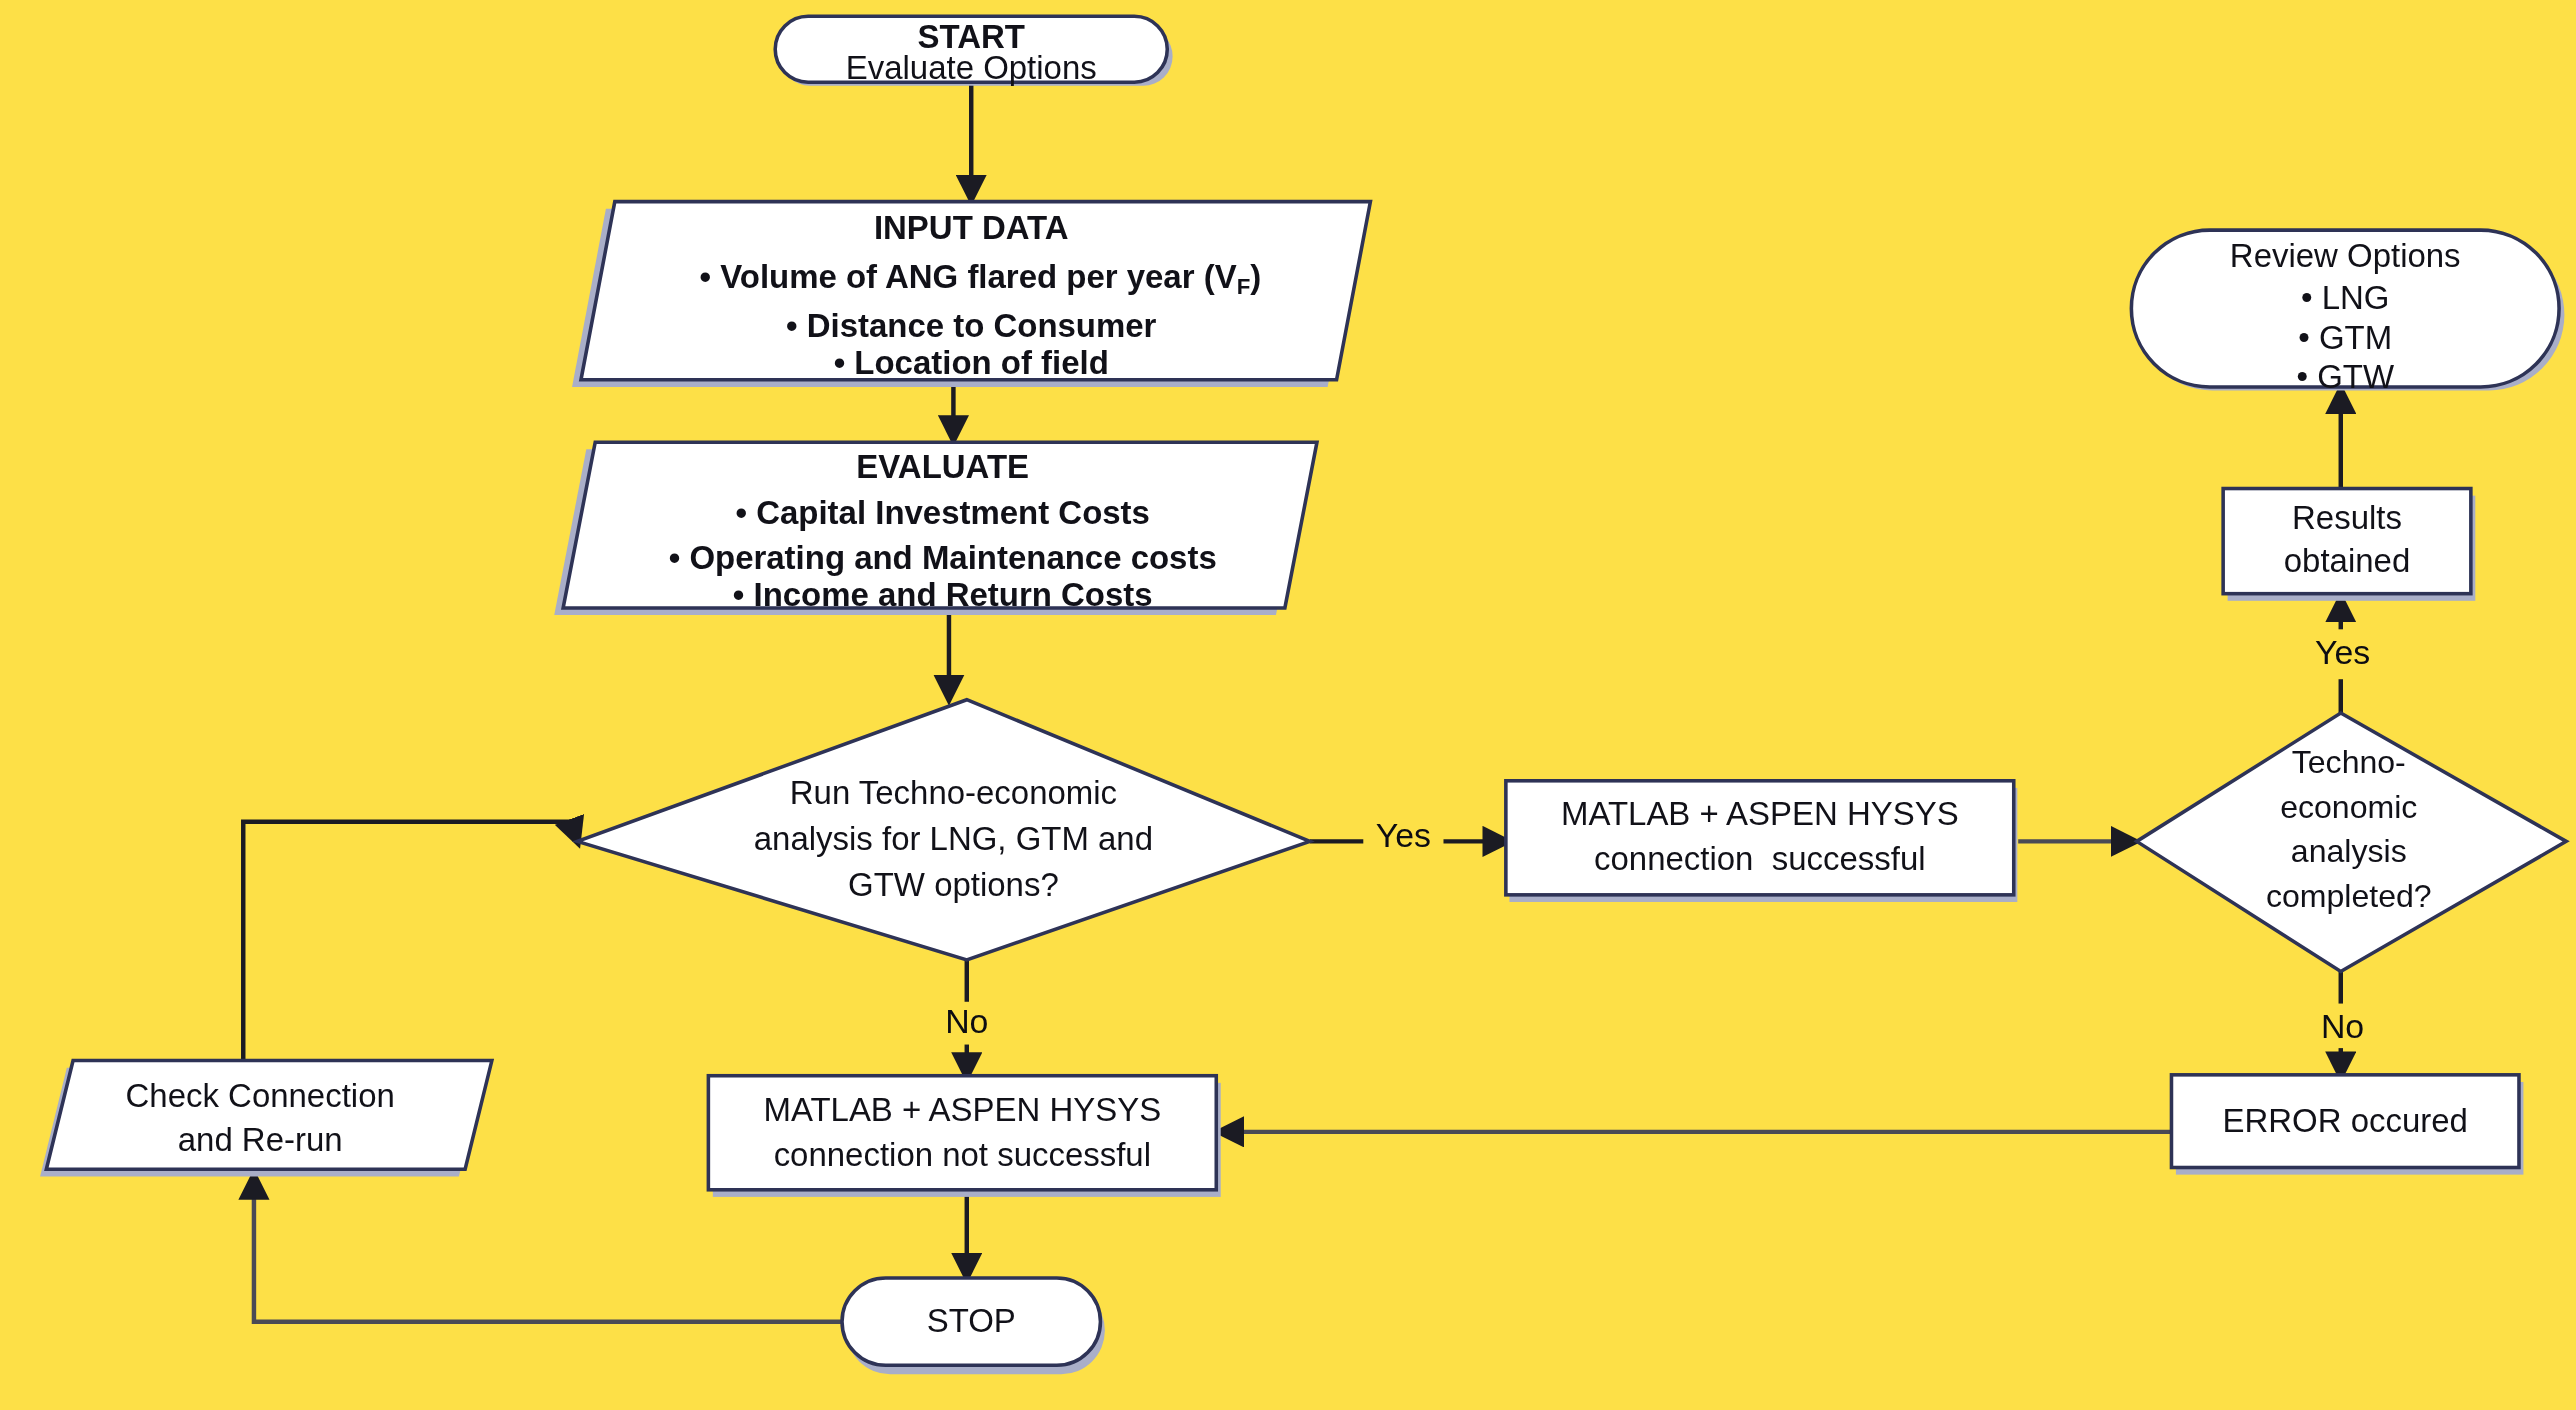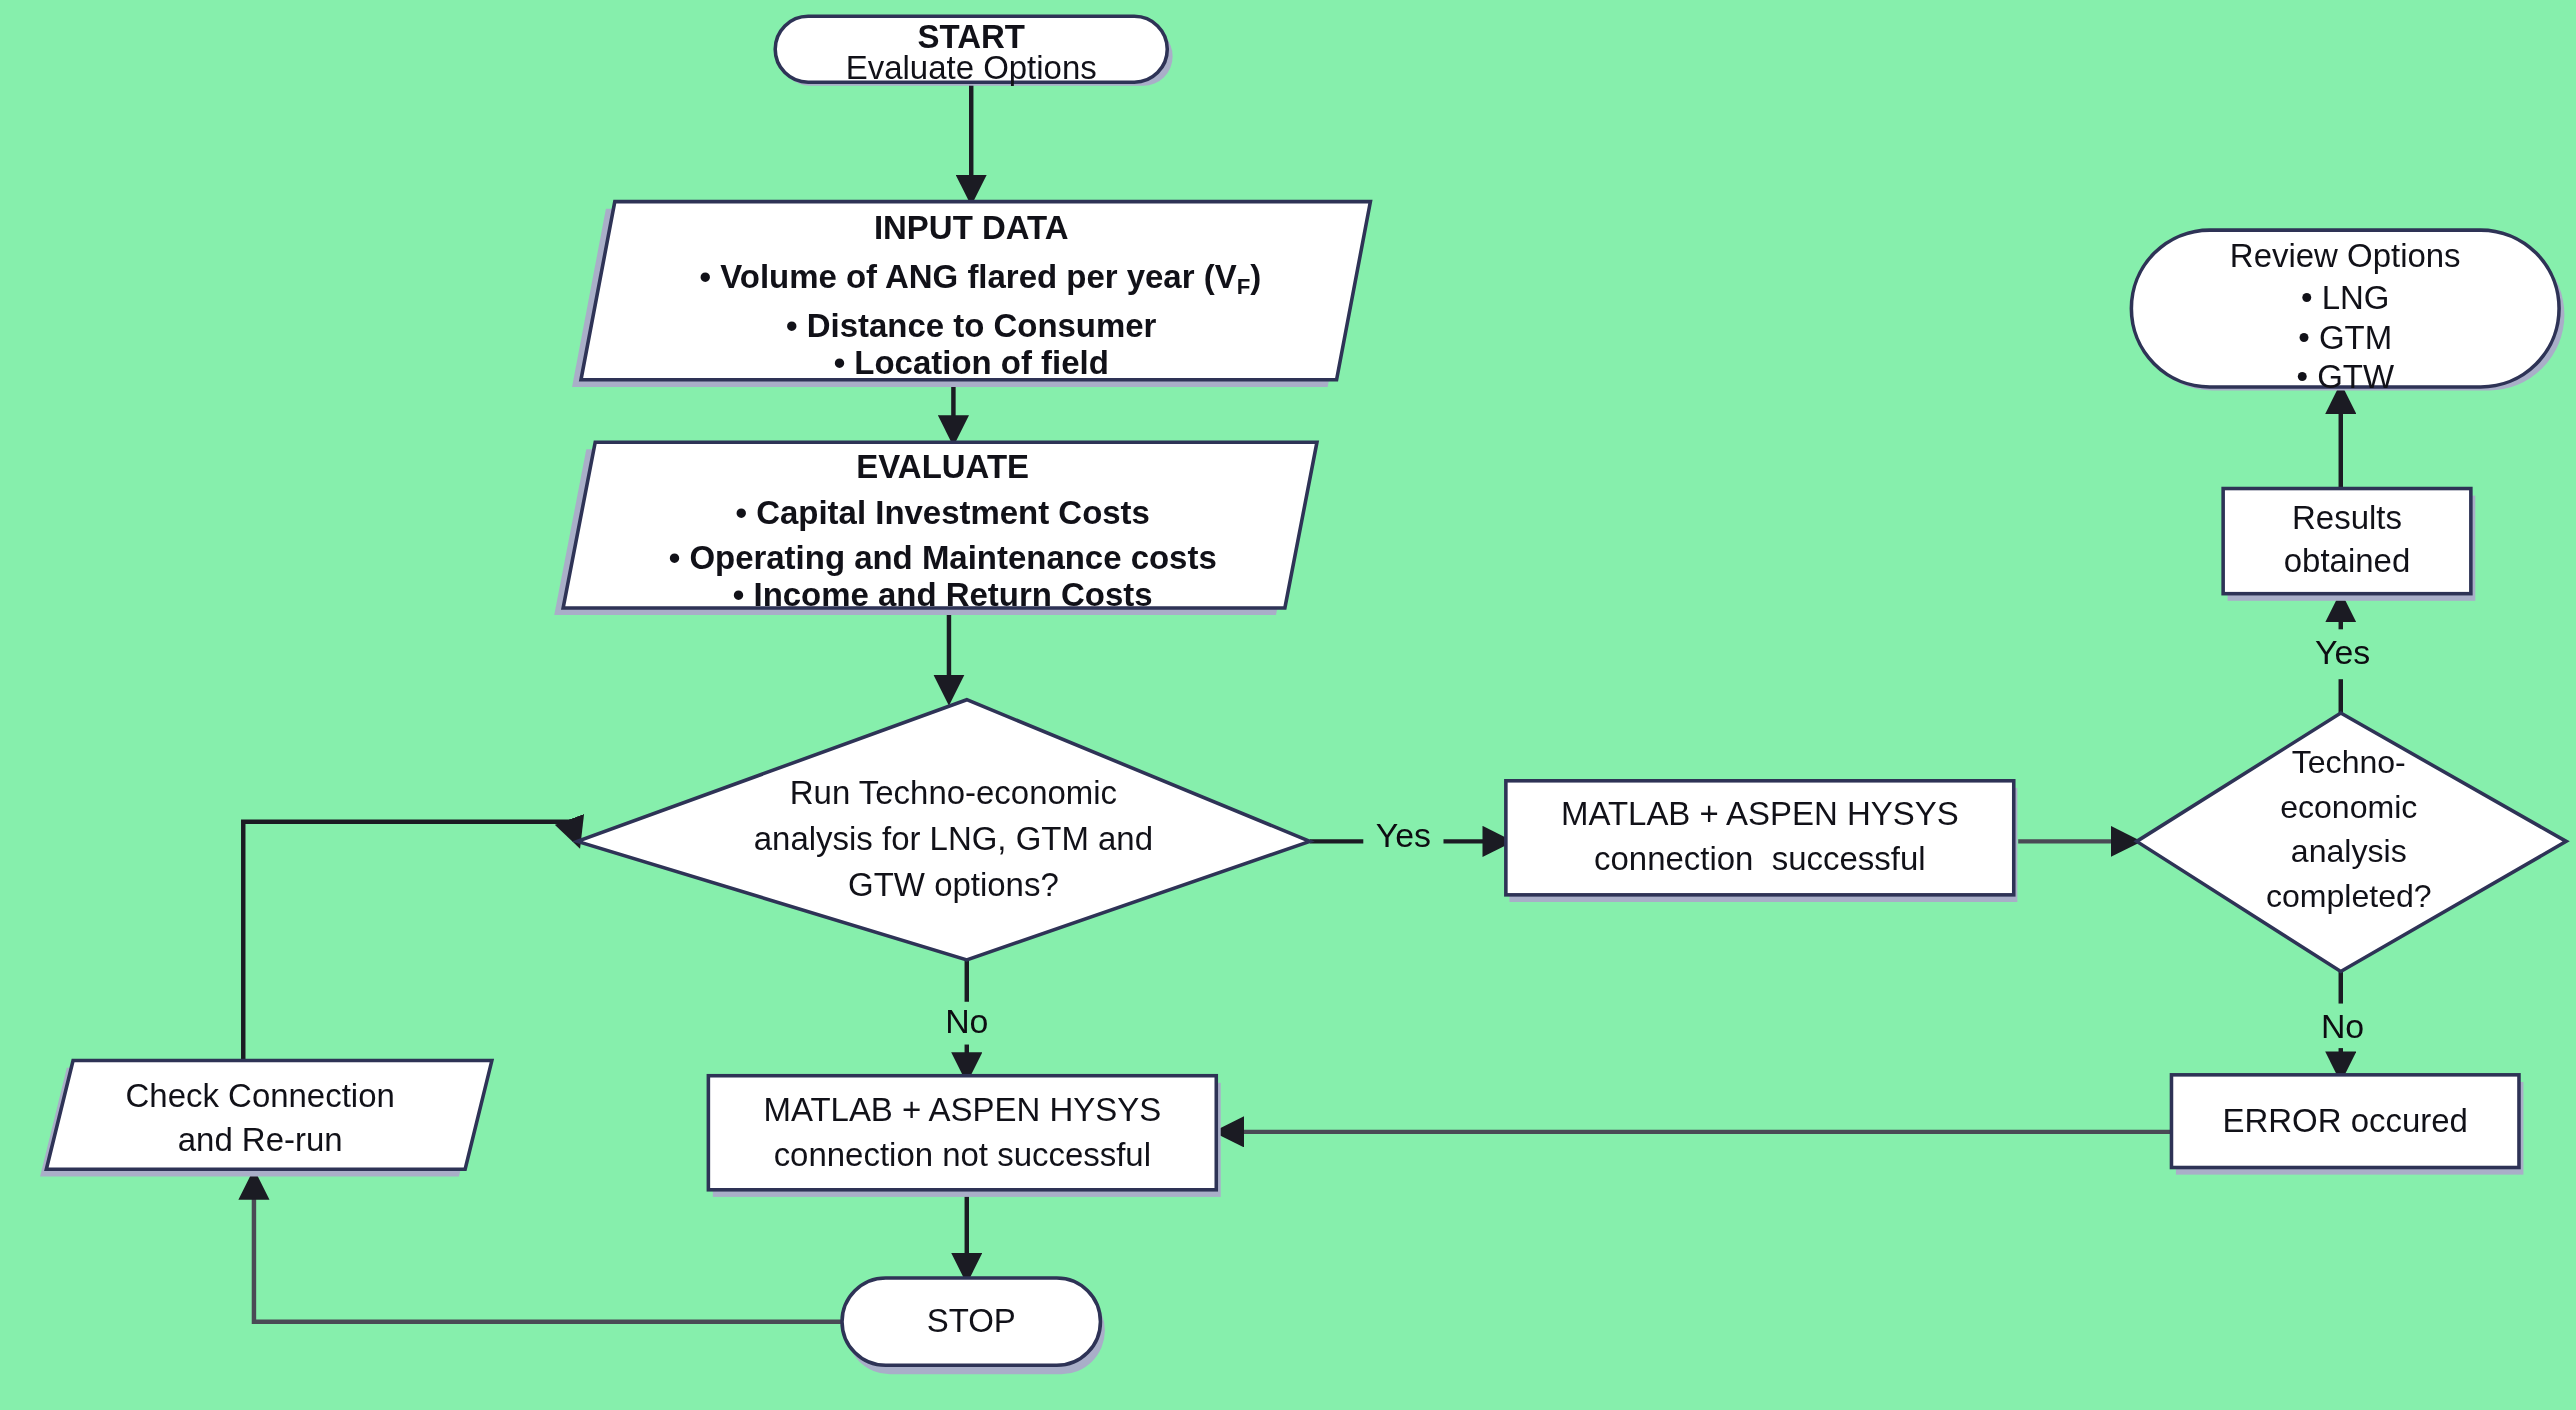--- a/index.html
+++ b/index.html
@@ -1,18 +1,18 @@
 <!DOCTYPE html>
 <html style="font-size:14.3px"><head>
 <meta charset="utf-8">
 <style>
   html,body{margin:0;padding:0;background:#ffffff;}
   body{width:2576px;height:1411px;overflow:hidden;
        font-family:"Liberation Sans","DejaVu Sans",sans-serif;}
-  #stage{position:relative;width:2576px;height:1411px;background:#86efac;}
+  #stage{position:relative;width:2576px;height:1411px;background:#fde047;}
   svg#fc{position:absolute;left:0;top:0;width:2576px;height:1411px;}
   .shp{fill:#ffffff;stroke:#2e3356;stroke-width:4;}
   .shadow{fill:#a9aec8;stroke:none;}
   .edge{stroke:#1b1b23;stroke-width:5;fill:none;}
   .edge-lite{stroke:#4a4a55;stroke-width:5;fill:none;}
   .lbl{font-family:"Liberation Sans","DejaVu Sans",sans-serif;
        fill:#111118;font-size:37px;text-anchor:middle;
        dominant-baseline:middle;white-space:pre;}
   .lbl-b{font-weight:bold;}
   .lbl-sm{font-size:36px;}

